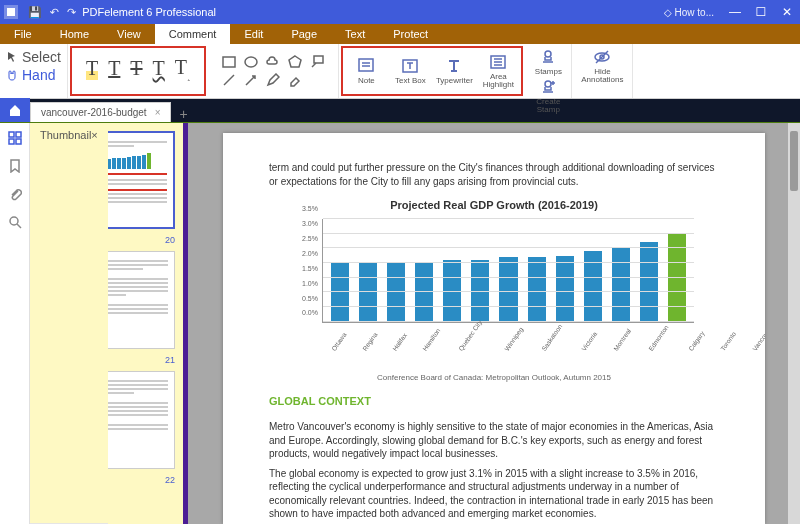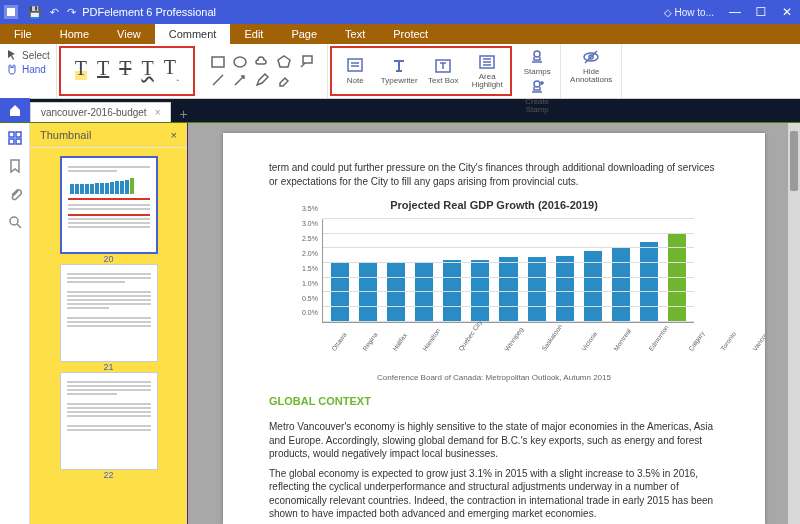--- a/index.html
+++ b/index.html
@@ -11,41 +11,41 @@
 .titlebar .title{flex:1;font-size:11px}
 .titlebar .howto{padding-right:8px;font-size:10px;opacity:.9}
 .titlebar .winbtns{display:flex}
 .titlebar .winbtns div{width:26px;height:24px;display:flex;align-items:center;justify-content:center;font-size:12px}
 .menubar{height:20px;background:#a16207;display:flex;color:#fff;font-size:11px;}
 .menubar .tab{padding:4px 14px 3px;cursor:pointer}
 .menubar .tab.active{background:#fff;color:#333}
 .ribbon{height:55px;background:#fff;border-bottom:1px solid #d0d0d0;display:flex;font-size:9px;color:#555}
 .rgroup{display:flex;flex-direction:column;padding:4px 6px;border-right:1px solid #e5e5e5}
 .rgroup.sel{padding:4px 6px}
-.selitem{display:flex;align-items:center;gap:4px;font-size:10px;padding:1px 0}
+.selitem{display:flex;align-items:center;gap:4px;font-size:14px;padding:1px 0}
 .selitem svg{width:12px;height:12px}
 .redbox{border:2px solid #d73327;margin:2px;padding:2px}
 .textgroup{display:flex;gap:10px;align-items:center;padding:6px 12px}
 .textgroup span{font-family:'Times New Roman',serif;font-size:20px;color:#444}
 .shaperow{display:flex;gap:8px;align-items:center;padding:2px 8px}
 .shaperow svg{width:14px;height:14px;fill:none;stroke:#666;stroke-width:1.5}
 .btngroup{display:flex;gap:2px;padding:2px}
 .rbtn{display:flex;flex-direction:column;align-items:center;justify-content:center;width:42px;gap:2px;font-size:8px;text-align:center;line-height:1}
 .rbtn svg{width:18px;height:18px;stroke:#5a6db8;fill:none;stroke-width:1.5}
 .tabbar{height:24px;background:#0f172a;border-bottom:1px solid #4d7c0f;display:flex;align-items:flex-end}
 .homebtn{width:30px;height:24px;background:#3f5bda;display:flex;align-items:center;justify-content:center}
 .doctab{padding:4px 10px;background:#fff;border:1px solid #d0d0d0;border-bottom:none;font-size:10px;color:#555;display:flex;align-items:center;gap:8px}
 .addtab{padding:0 8px;color:#888;font-size:14px}
 .main{display:flex;height:401px}
 .iconcol{width:30px;background:#fff;border-right:1px solid #e0e0e0;display:flex;flex-direction:column;align-items:center;padding-top:8px;gap:14px}
 .iconcol svg{width:14px;height:14px;stroke:#888;fill:none;stroke-width:1.5}
 .iconcol .active{stroke:#3f5bda}
-.thumbpanel{width:158px;background:#fde047;border-right:1px solid #4c1d95;display:flex;flex-direction:column}
+.thumbpanel{width:158px;background:#fef9c3;border-right:5px solid #4c1d95;display:flex;flex-direction:row}
 .thumbhdr{padding:6px 10px;font-size:11px;color:#555;border-bottom:1px solid #e5e5e5;display:flex;justify-content:space-between}
-.thumblist{flex:1;overflow:hidden;padding:8px;display:flex;flex-direction:column;gap:0;align-items:center}
+.thumblist{flex:1;overflow:hidden;padding:8px;display:flex;flex-direction:column;gap:6px;align-items:flex-end}
 .thumb{border:1px solid #ccc;width:98px;height:98px;background:#fff;position:relative;padding:6px}
 .thumb.sel{border:2px solid #4a5fd0}
 .thumblbl{font-size:9px;color:#4a5fd0;text-align:center}
 .minibar{height:18px;display:flex;align-items:flex-end;gap:1px;margin:4px 2px}
 .minibar div{width:4px;background:#2a8cc4}
 .minitxt{height:2px;background:#ccc;margin:2px 0}
 .docarea{flex:1;background:#a8a8a8;position:relative;padding:10px 22px 0;overflow:hidden}
 .scrollv{width:12px;background:#d8d8d8;position:absolute;right:0;top:0;bottom:0}
 .scrollv .track{width:8px;margin:2px auto;background:#9a9a9a;height:60px;border-radius:2px;margin-top:8px}
 .page{background:#fff;width:542px;margin:0 auto;padding:28px 46px 10px;height:100%;box-shadow:0 0 4px rgba(0,0,0,.3);font-size:10px;color:#333;line-height:1.35;overflow:hidden}
@@ -160,30 +160,30 @@
   <div class="redbox btngroup">
     <div class="rbtn">
         <svg viewBox="0 0 18 18">
           <rect x="2" y="2" width="14" height="12"></rect>
           <path d="M5 6h8M5 9h8"></path>
         </svg>
         <span>Note</span>
       </div>
     <div class="rbtn">
         <svg viewBox="0 0 18 18">
-          <path d="M4 4h10M9 4v10M6 14h6" stroke-width="2"></path>
-        </svg>
-        <span>Typewriter</span>
-      </div>
-    <div class="rbtn">
-        <svg viewBox="0 0 18 18">
           <rect x="2" y="3" width="14" height="12"></rect>
           <path d="M6 6h6M9 6v6"></path>
         </svg>
         <span>Text Box</span>
+      </div>
+    <div class="rbtn">
+        <svg viewBox="0 0 18 18">
+          <path d="M4 4h10M9 4v10M6 14h6" stroke-width="2"></path>
+        </svg>
+        <span>Typewriter</span>
       </div>
     <div class="rbtn">
         <svg viewBox="0 0 18 18">
           <rect x="2" y="3" width="14" height="12"></rect>
           <path d="M5 6h8M5 9h8M5 12h8"></path>
         </svg>
         <span style="white-space:pre-line">Area
 Highlight</span>
       </div>
   </div>

